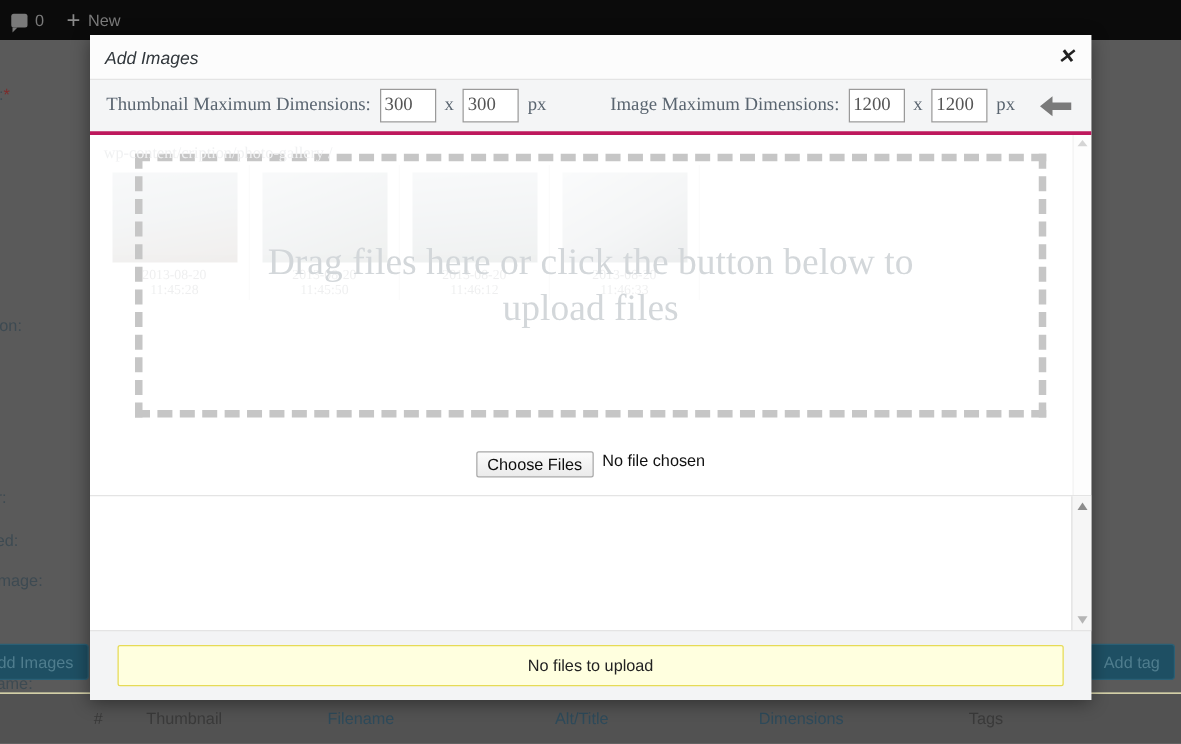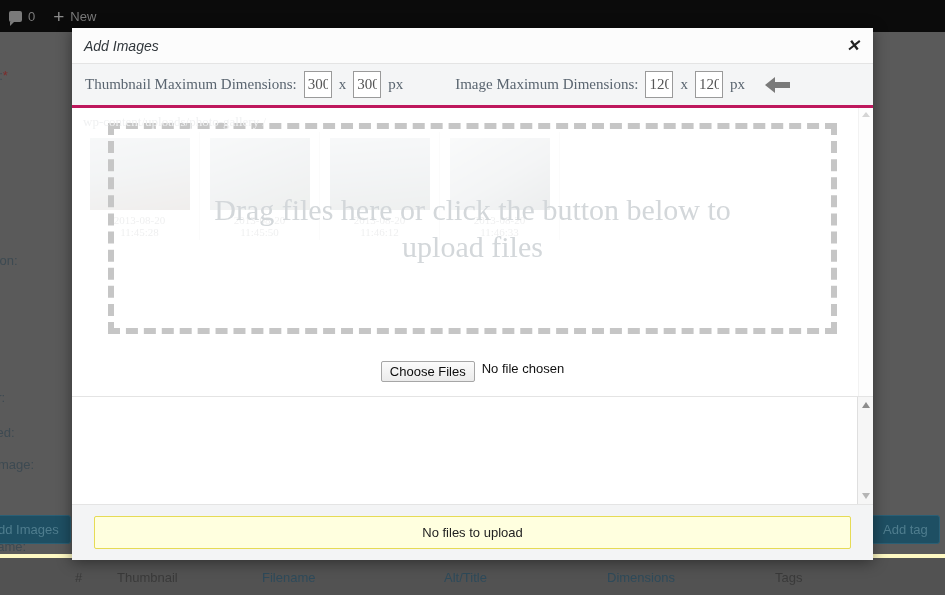--- a/index.html
+++ b/index.html
@@ -40,21 +40,21 @@
     position: absolute; background: #1e4f63; color: #4f7d8e; border: 1px solid #2a5f75;
     border-radius: 3px; font-size: 13px; padding: 6px 11px; white-space: nowrap;
   }
   .bg-field {
     position: absolute; background: #6b6b6b; border: 1px solid #5d5d5d; border-radius: 2px;
   }
 
   
   #bg-table-head {
     position: absolute; left: 0; bottom: 0; width: 945px; height: 41px;
-    background: #525252; border-top: 4px solid #fef9c3;
+    background: #525252; border-top: 1px solid #fef9c3;
   }
   .th {
     position: absolute; top: 12px; font-size: 13px; color: #2e4a5a; white-space: nowrap;
   }
   .th.dark { color: #3a3a3a; }
 
   
   #modal {
     position: absolute; left: 72px; top: 28px; width: 801px; height: 532px;
     background: #ffffff; box-shadow: 0 2px 14px rgba(0,0,0,0.45);
@@ -79,21 +79,21 @@
     flex: 0 0 44px; height: 44px; background: #f4f5f6;
     border-bottom: 3px solid #be185d;
     display: flex; align-items: center; padding: 0 13px;
     font-family: "Liberation Serif", serif;
     font-size: 15px; color: #5a6570;
     position: relative;
   }
   .dims-group { display: flex; align-items: center; gap: 7px; }
   .dims-label { white-space: nowrap; }
   .dims-input {
-    width: 28px; height: 27px; border: 1px solid #9a9a9a; background: #fff;
+    width: 45px; height: 27px; border: 1px solid #9a9a9a; background: #fff;
     font-family: "Liberation Serif", serif; font-size: 15px; color: #555;
     padding: 0 3px; border-radius: 0;
   }
   .dims-x { font-family: "Liberation Serif", serif; font-size: 15px; color: #5a6570; }
   .dims-px { font-family: "Liberation Serif", serif; font-size: 15px; color: #5a6570; }
   #dims-spacer { width: 52px; }
   #back-arrow {
     margin-left: 18px; width: 30px; height: 22px; cursor: pointer;
     display: flex; align-items: center;
   }
@@ -258,21 +258,21 @@
 
       <div id="back-arrow">
         <svg width="30" height="22" viewBox="0 0 30 22" aria-hidden="true">
           <path d="M2 11 L12 3 L12 8 L27 8 L27 14 L12 14 L12 19 Z" fill="#7a7a7a"></path>
         </svg>
       </div>
     </div>
 
     <div id="browse-area">
 
-      <span id="breadcrumb">wp-content/uploads/photo-gallery /</span>
+      <span id="breadcrumb">wp-content/cription/photo-gallery /</span>
 
       <div id="thumb-strip">
         <div class="thumb-cell">
           <div class="thumb-img t0"></div>
           <span class="thumb-date">2013-08-20</span>
           <span class="thumb-time">11:45:28</span>
         </div>
         <div class="thumb-cell">
           <div class="thumb-img t1"></div>
           <span class="thumb-date">2013-08-20</span>

